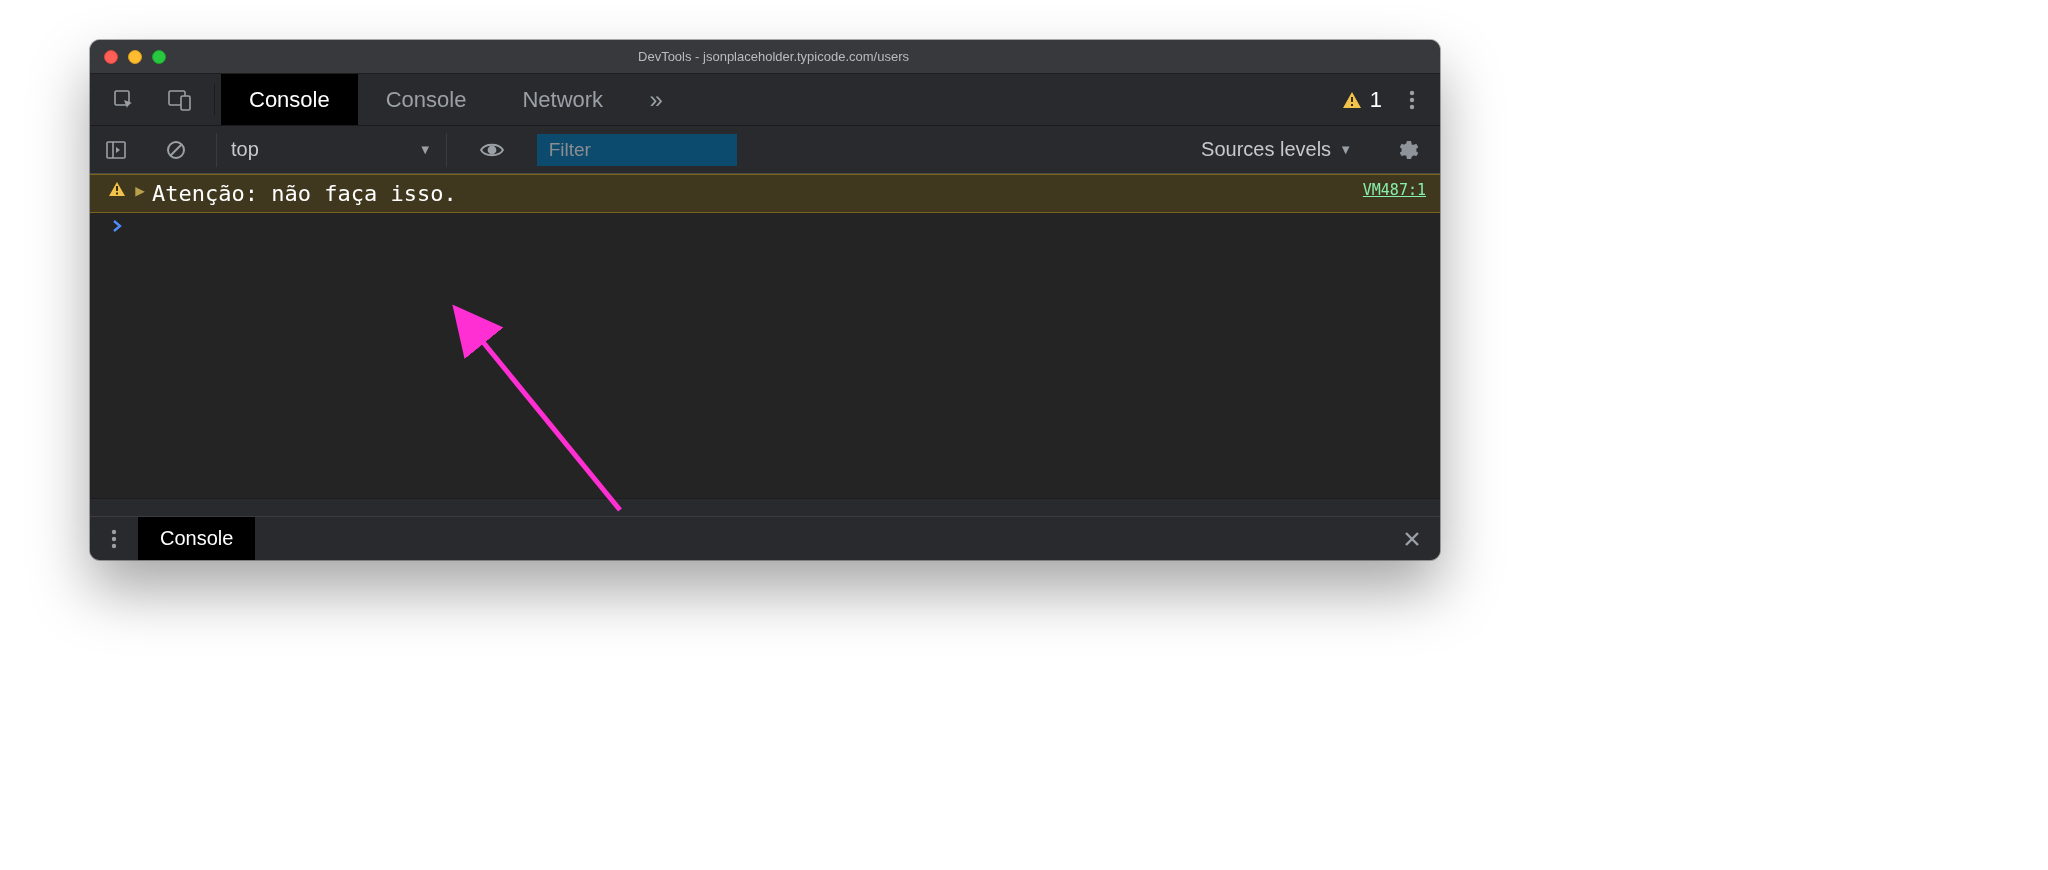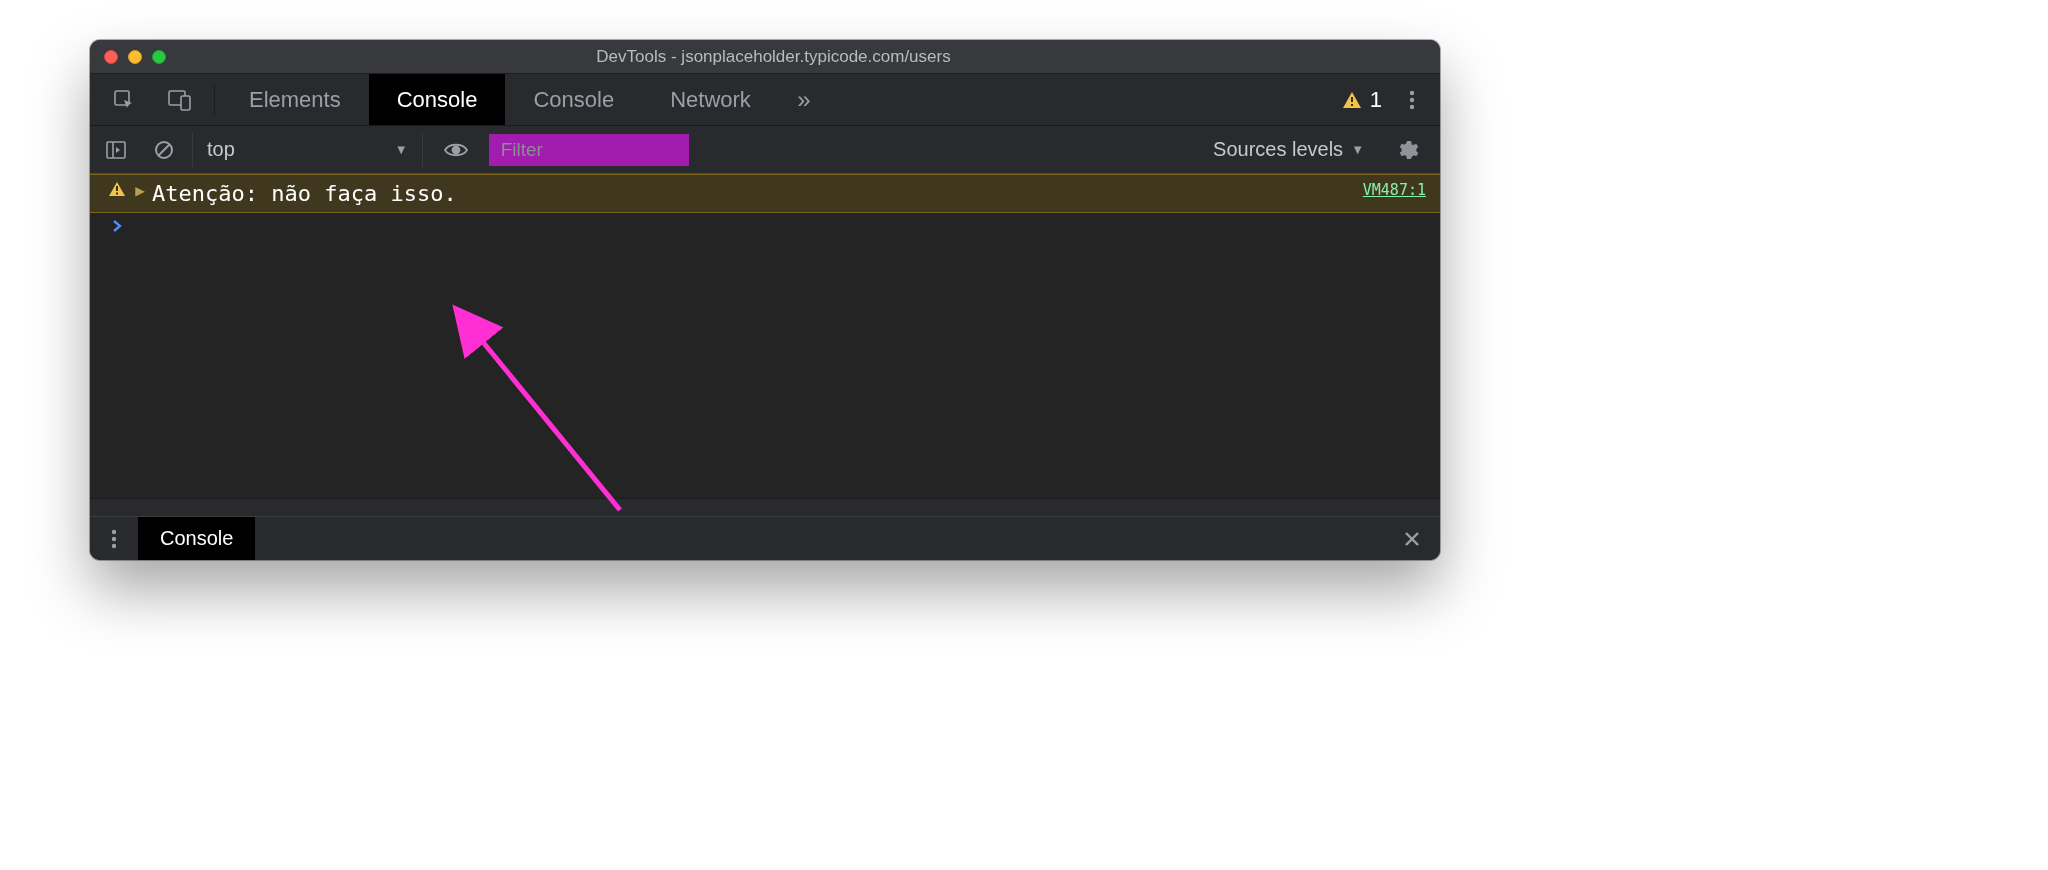--- a/index.html
+++ b/index.html
@@ -35,21 +35,21 @@
   }
   .traffic { display: flex; gap: 10px; align-items: center; }
   .tl { width: 14px; height: 14px; border-radius: 50%; }
   .tl.red { background: #ff5f57; border: 1px solid #e0443e; }
   .tl.yellow { background: #febc2e; border: 1px solid #d89d22; }
   .tl.green { background: #28c840; border: 1px solid #1ba52d; }
   .title {
     position: absolute; left: 17px; right: 0;
     text-align: center;
     color: #b9bbbe;
-    font-size: 17px;
+    font-size: 13px;
     pointer-events: none;
   }
   
   .tabsrow {
     height: 52px;
     background: #292a2d;
     border-bottom: 1px solid #1a1a1b;
     display: flex;
     align-items: stretch;
     padding: 0 10px 0 6px;
@@ -86,21 +86,21 @@
     width: 36px; color: #9aa0a6; font-size: 20px;
   }
   
   .toolbar {
     height: 48px;
     background: #292a2d;
     border-bottom: 1px solid #4a4a4c;
     display: flex;
     align-items: center;
     padding: 0 10px 0 6px;
-    gap: 8px;
+    gap: 20px;
   }
   .tb-icon {
     width: 40px;
     display: flex; align-items: center; justify-content: center;
     color: #9aa0a6;
   }
   .context-sel {
     display: flex; align-items: center;
     background: transparent;
     color: #c7c9cc;
@@ -110,21 +110,21 @@
     gap: 160px;
     border-left: 1px solid #3a3a3d;
     border-right: 1px solid #3a3a3d;
   }
   .context-sel .tri { color: #9aa0a6; font-size: 13px; }
   .eye-slot { width: 50px; display:flex; align-items:center; justify-content:center; color:#9aa0a6; }
   .filter-input {
     flex: 0 0 auto;
     width: 200px;
     height: 32px;
-    background: #a21caf;
+    background: #0c4a6e;
     border: none;
     color: #d0d0d2;
     font-size: 19px;
     padding: 0 12px;
   }
   .filter-input::placeholder { color: #8b8d90; }
   .levels {
     display:flex; align-items:center; gap:8px;
     color:#c7c9cc; font-size:20px; padding:0 14px;
   }
@@ -215,21 +215,20 @@
         <path d="M12 12 L20 15 L16.5 16.5 L15 20 Z" fill="currentColor" stroke="none"></path>
       </svg>
     </div>
     <div class="icon-slot">
       <svg width="26" height="24" viewBox="0 0 26 24" fill="none" stroke="currentColor" stroke-width="1.6">
         <rect x="2" y="3" width="16" height="14" rx="1.5"></rect>
         <rect x="14" y="8" width="9" height="14" rx="1.5" fill="#292a2d"></rect>
       </svg>
     </div>
     <div class="vsep"></div>
-    <div class="tab">Elements</div>
     <div class="tab active">Console</div>
     <div class="tab">Console</div>
     <div class="tab">Network</div>
     <div class="tabs-overflow">»</div>
     <div class="spacer"></div>
     <div class="warn-count">
       <svg width="20" height="18" viewBox="0 0 20 18">
         <path d="M10 1 L19 17 L1 17 Z" fill="#f2c34b"></path>
         <rect x="9" y="6" width="2" height="5" fill="#3a2e00"></rect>
         <rect x="9" y="13" width="2" height="2" fill="#3a2e00"></rect>

